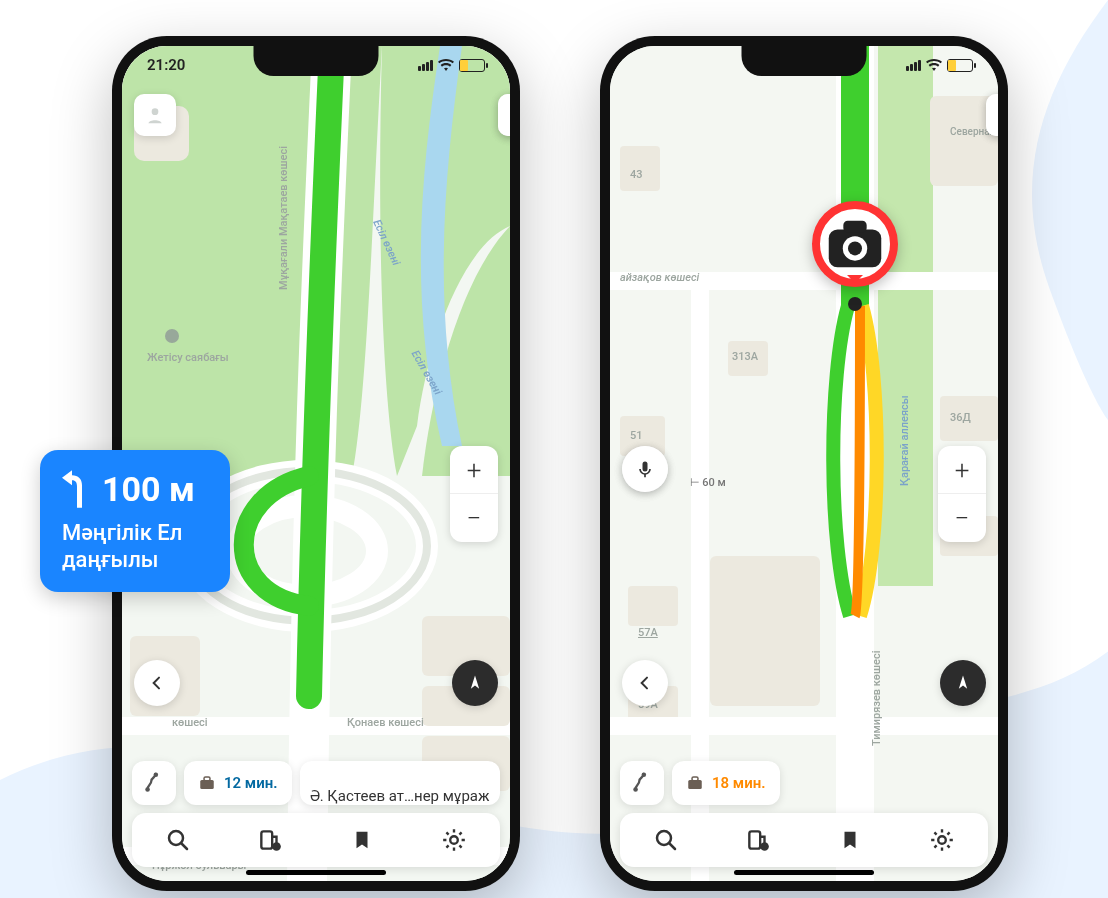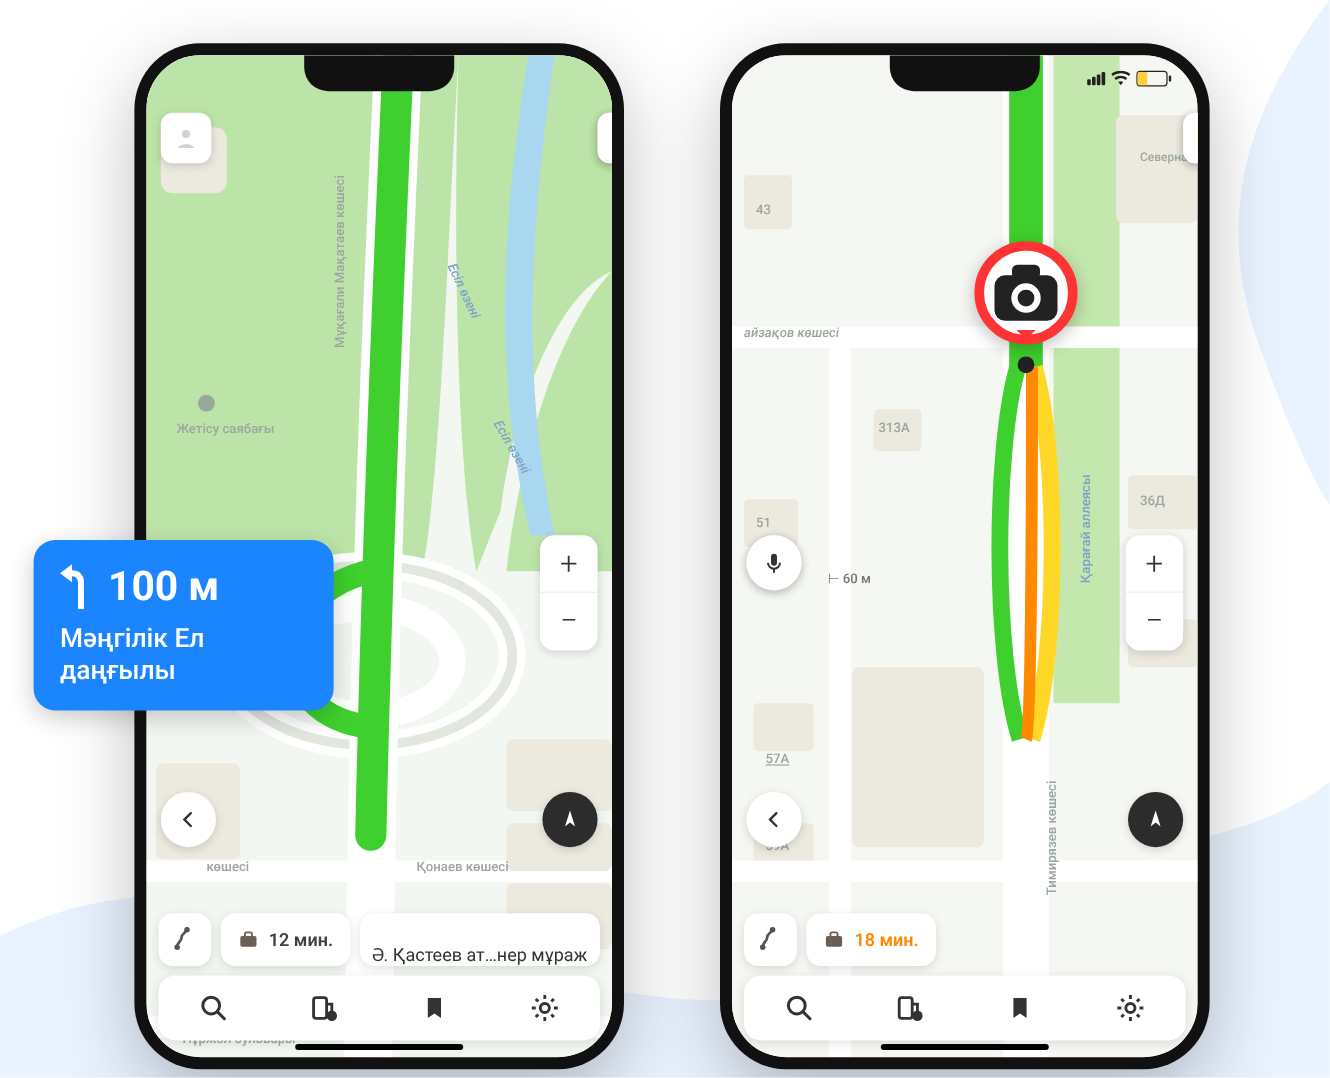--- a/index.html
+++ b/index.html
@@ -44,21 +44,21 @@
 
   .arrowcur{position:absolute;width:60px;height:60px;}
 
   
   .panel{position:absolute;left:10px;right:10px;bottom:14px;display:flex;flex-direction:column;gap:8px;}
   .row{display:flex;gap:8px;align-items:center;}
   .chip{background:#fff;border-radius:12px;height:44px;display:flex;align-items:center;justify-content:center;box-shadow:0 2px 8px rgba(0,0,0,.12);}
   .chip.sm{width:44px;}
   .chip.eta{padding:0 14px;gap:8px;font-size:15px;font-weight:600;}
   .chip.dest{flex:1;padding:0 14px;font-size:15px;color:#333;white-space:nowrap;overflow:hidden;align-items:flex-end;}
-  .eta .green{color:#404040;}
+  .eta .green{color:#0369a1;}
   .eta .orange{color:#ff8a00;}
   .navrow{background:#fff;border-radius:14px;height:54px;display:flex;align-items:center;justify-content:space-around;box-shadow:0 2px 10px rgba(0,0,0,.12);}
   .navrow div{width:44px;height:44px;display:flex;align-items:center;justify-content:center;}
 
   .trafficbadge{position:absolute;width:42px;height:42px;border-radius:10px;background:#fff;box-shadow:0 2px 8px rgba(0,0,0,.15);display:flex;align-items:center;justify-content:center;}
   .tbubble{width:28px;height:28px;border-radius:6px;background:#ffd93a;display:flex;align-items:center;justify-content:center;font-size:13px;font-weight:700;color:#444;}
 
   .camera{position:absolute;width:86px;height:86px;border-radius:50%;background:#fff;border:8px solid #ff3333;display:flex;align-items:center;justify-content:center;box-shadow:0 4px 14px rgba(0,0,0,.25);}
   .camera:after{content:"";position:absolute;bottom:-12px;left:50%;transform:translateX(-50%);border:8px solid transparent;border-top-color:#ff3333;}
 
@@ -78,20 +78,37 @@
     <path d="M0,780 C260,650 520,950 780,780 C920,690 1020,720 1110,650 L1110,900 L0,900 Z" fill="#e9f3ff"></path>
     <path d="M1108,0 C1040,90 1010,180 1050,290 C1090,400 1108,420 1108,420 L1108,0 Z" fill="#e9f3ff"></path>
   </svg>
 </div>
 
 <div class="scene">
 
 <div class="phone" style="left:112px;top:36px;">
   <div class="pscreen">
     <div class="notch"></div>
+    <div class="status">
+      <span>21:20</span>
+      <span class="sicons">
+        <span class="sig">
+              <i></i>
+              <i></i>
+              <i></i>
+              <i></i>
+            </span>
+        <svg class="wifi" viewBox="0 0 24 18">
+              <path d="M12 18l-3-4c1.8-1.3 4.2-1.3 6 0l-3 4zM4 9c4.6-3.8 11.4-3.8 16 0l-2 2.5c-3.4-2.8-8.6-2.8-12 0L4 9zM0 4C6.8-1.3 17.2-1.3 24 4l-2 2.5C16.5 2 7.5 2 2 6.5L0 4z" fill="#222"></path>
+            </svg>
+        <span class="batt">
+              <i></i>
+            </span>
+      </span>
+    </div>
 
     <div class="map">
       <svg viewBox="0 0 388 835" preserveAspectRatio="none">
         <rect width="388" height="835" fill="#f3f7f2"></rect>
 
         <path d="M0,0 L260,0 C250,180 245,350 230,430 L0,430 Z" fill="#bde4a8"></path>
         <path d="M260,0 L388,0 L388,180 C340,200 305,300 295,380 L275,430 C260,350 255,180 260,0 Z" fill="#bde4a8"></path>
         <path d="M388,180 L388,430 L300,430 C310,340 340,230 388,180 Z" fill="#bde4a8"></path>
 
         <path d="M318,0 C300,120 285,250 320,400 L340,400 C310,260 322,130 340,0 Z" fill="#a9d7ef"></path>
@@ -420,21 +437,21 @@
                 </g>
               </svg>
             </div>
       </div>
     </div>
 
     <div class="homebar"></div>
   </div>
 </div>
 
-<div class="callout tail-r" style="left:28px;top:450px;width:250px;">
+<div class="callout tail-r" style="left:40px;top:450px;width:190px;">
   <div class="big">
     <svg width="30" height="38" viewBox="0 0 24 30">
           <path d="M16 30 V12 C16 7 13 4 8 4 L8 0 L0 6 L8 12 L8 8 C11 8 12 10 12 13 V30 Z" fill="#fff"></path>
         </svg>
     <span>100 м</span>
   </div>
   <div style="margin-top:8px;">Мәңгілік Ел даңғылы</div>
 </div>
 
 

